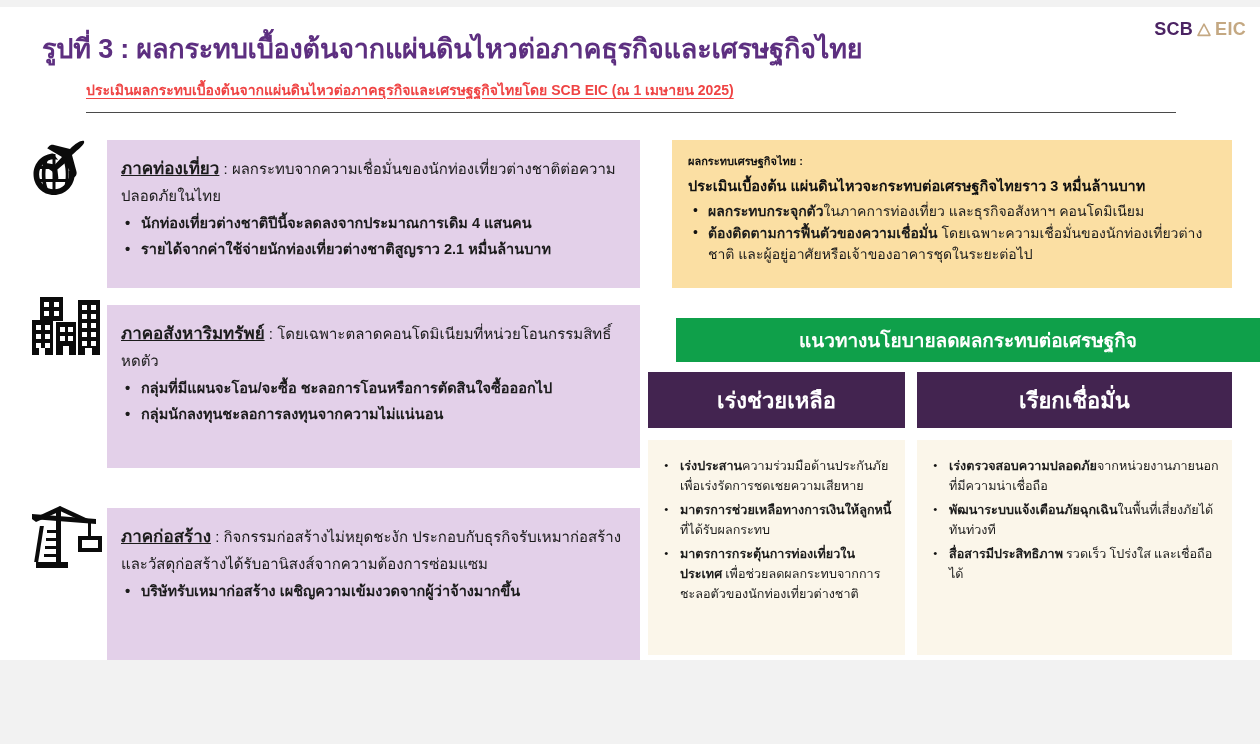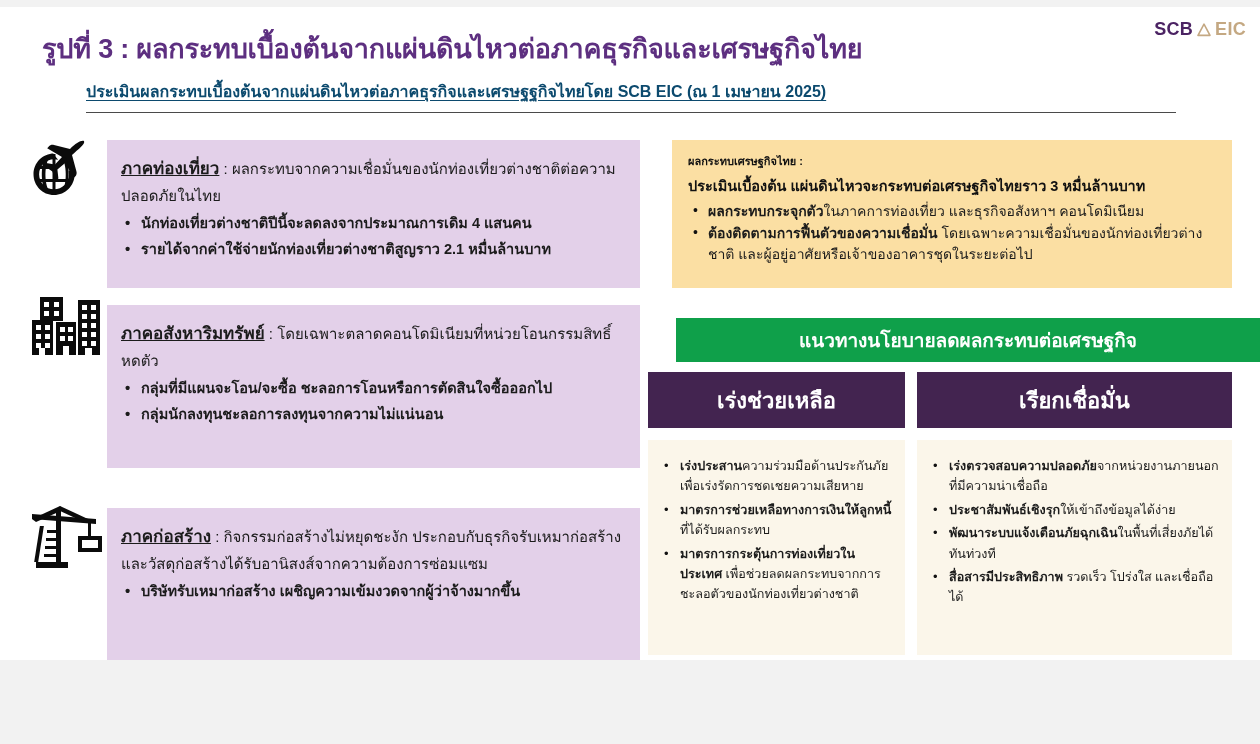--- a/index.html
+++ b/index.html
@@ -59,23 +59,23 @@
     font-size: 27px;
     font-weight: bold;
     color: #5d2f80;
     letter-spacing: -0.2px;
     white-space: nowrap;
   }
   .subtitle {
     position: absolute;
     left: 86px;
     top: 79px;
-    font-size: 16px;
-    font-weight: bold;
-    color: #0c4a6e;
+    font-size: 14px;
+    font-weight: bold;
+    color: #ef4444;
     text-decoration: underline;
     text-underline-offset: 3px;
   }
   .rule {
     position: absolute;
     left: 86px;
     top: 112px;
     width: 1090px;
     height: 1px;
     background: #4a4a4a;
@@ -228,20 +228,21 @@
     margin: 0;
     padding-left: 22px;
     list-style: none;
   }
   .col-body li {
     position: relative;
     font-size: 12.6px;
     color: #1b1b1b;
     line-height: 1.62;
     margin-bottom: 3px;
+    font-family: Liberation Serif, serif;
   }
   .col-body li::before {
     content: "\2022";
     position: absolute;
     left: -16px;
     top: -1px;
     font-size: 13px;
     color: #111;
   }
   .col-body li b { font-weight: bold; }
@@ -424,21 +425,20 @@
     <ul>
       <li><b>เร่งประสาน</b><span>ความร่วมมือด้านประกันภัยเพื่อเร่งรัดการชดเชยความเสียหาย</span></li>
       <li><b>มาตรการช่วยเหลือทางการเงินให้ลูกหนี้</b><span>ที่ได้รับผลกระทบ</span></li>
       <li><b>มาตรการกระตุ้นการท่องเที่ยวในประเทศ</b><span> เพื่อช่วยลดผลกระทบจากการชะลอตัวของนักท่องเที่ยวต่างชาติ</span></li>
     </ul>
   </div>
 
   <div class="col-body" id="col-body-2">
     <ul>
       <li><b>เร่งตรวจสอบความปลอดภัย</b><span>จากหน่วยงานภายนอกที่มีความน่าเชื่อถือ</span></li>
-      <li><b>ประชาสัมพันธ์เชิงรุก</b><span>ให้เข้าถึงข้อมูลได้ง่าย</span></li>
       <li><b>พัฒนาระบบแจ้งเตือนภัยฉุกเฉิน</b><span>ในพื้นที่เสี่ยงภัยได้ทันท่วงที</span></li>
       <li><b>สื่อสารมีประสิทธิภาพ</b><span> รวดเร็ว โปร่งใส และเชื่อถือได้</span></li>
     </ul>
   </div>
 
   <div id="page-badge">2</div>
   <div id="source-note">ที่มา : การวิเคราะห์โดย SCB EIC</div>
 
 </div>
 

